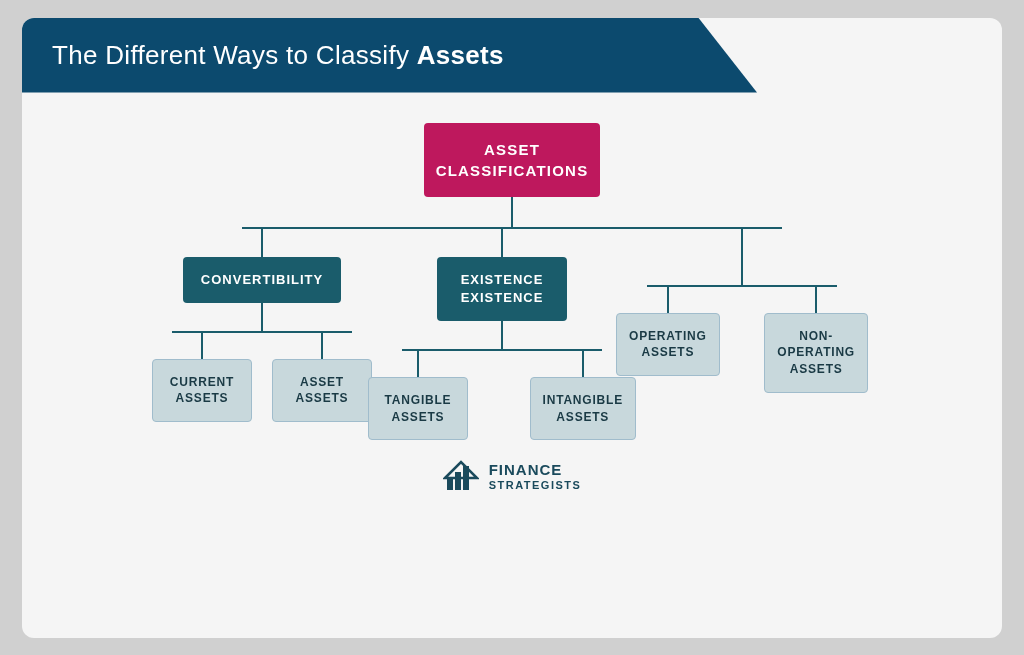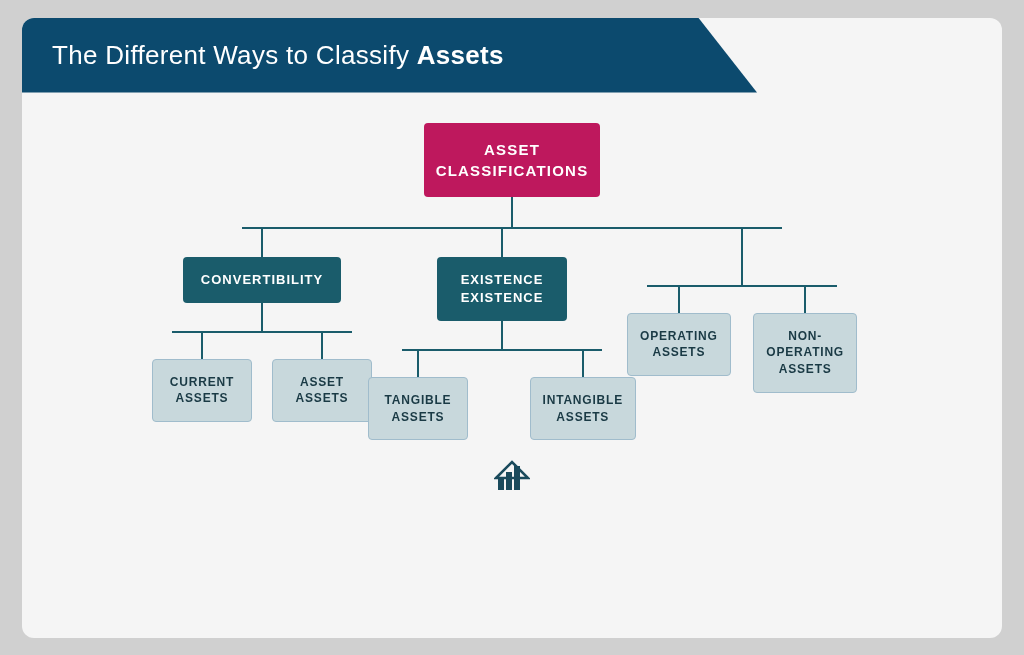--- a/index.html
+++ b/index.html
@@ -259,21 +259,21 @@
           </div>
         </div>
       </div>
 
       <div class="branch">
         <div class="branch-top-line"></div>
         <div class="line-down-mid"></div>
         <div style="position:relative; width:230px; height:2px;">
           <div style="position:absolute; top:0; left:20px; right:20px; height:2px; background:#1a5c6b;"></div>
         </div>
-        <div style="display:flex; width:230px; justify-content:space-between;">
+        <div style="display:flex; width:252px; justify-content:space-between;">
           <div class="pair-wrapper">
             <div class="bottom-node-line"></div>
             <div class="bottom-node">
               <span>OPERATING</span><br>
               <span>ASSETS</span>
             </div>
           </div>
           <div class="pair-wrapper">
             <div class="bottom-node-line"></div>
             <div class="bottom-node">
@@ -288,16 +288,20 @@
     </div>
 
     <div class="footer">
       <svg class="logo-icon" viewBox="0 0 36 36" xmlns="http://www.w3.org/2000/svg">
 
         <rect x="4" y="20" width="6" height="12" fill="#1a4a5c"></rect>
         <rect x="12" y="14" width="6" height="18" fill="#1a4a5c"></rect>
         <rect x="20" y="8" width="6" height="24" fill="#1a4a5c"></rect>
         <polygon points="2,20 18,4 34,20" fill="none" stroke="#1a4a5c" stroke-width="2.5"></polygon>
       </svg>
+      <div class="logo-text">
+        <span class="logo-finance">FINANCE</span>
+        <span class="logo-strategists">STRATEGISTS</span>
+      </div>
     </div>
 
   </div>
 </div>
 
 </body></html>

